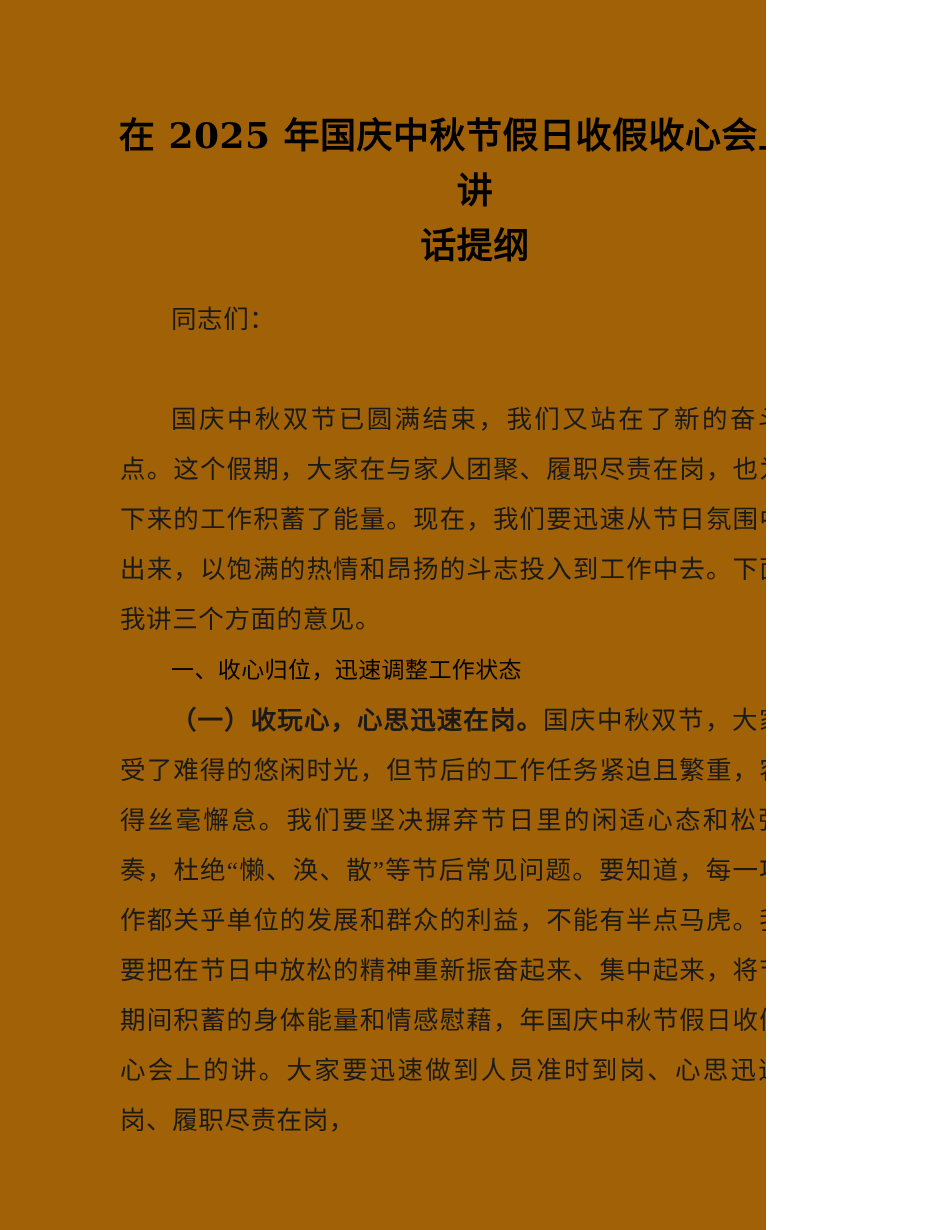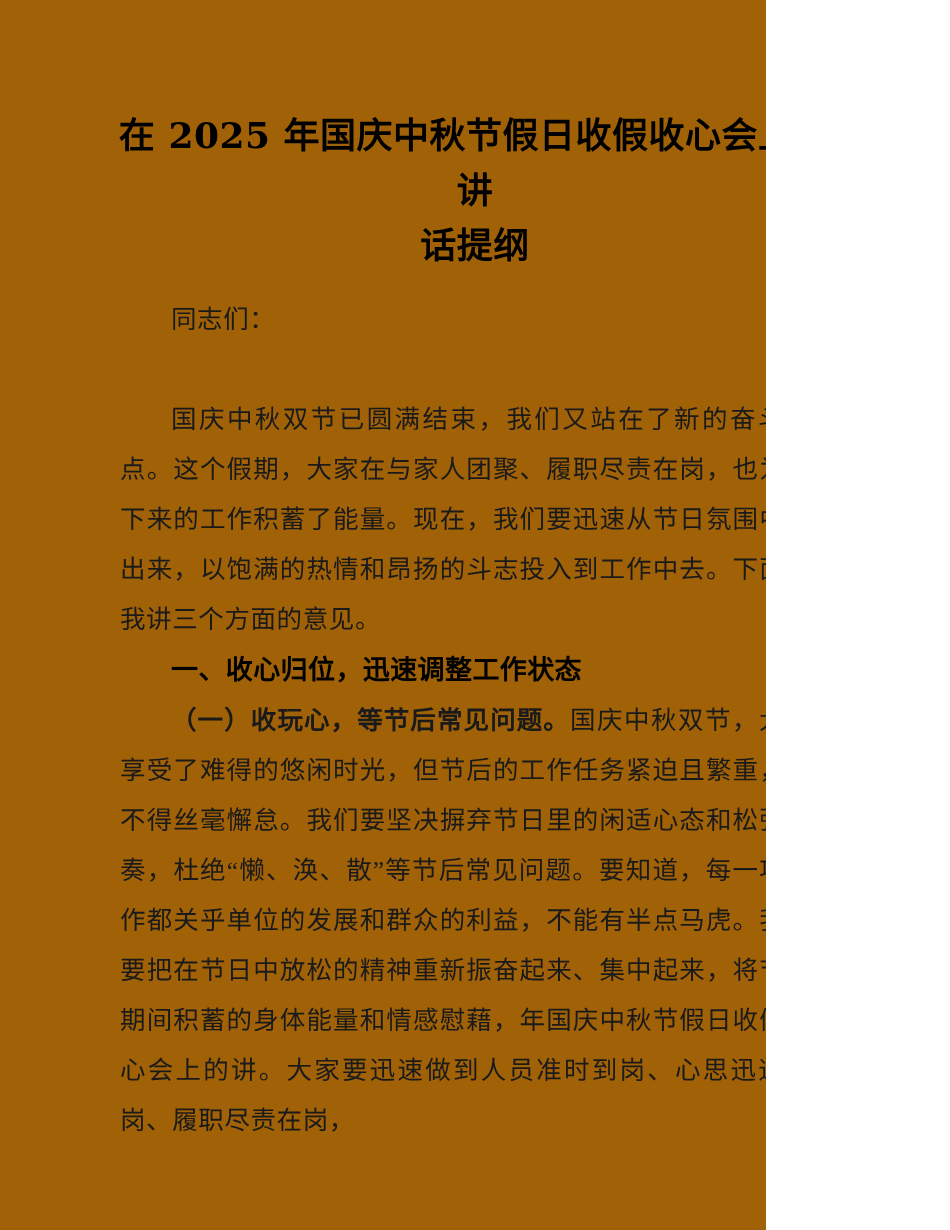--- a/index.html
+++ b/index.html
@@ -67,22 +67,22 @@
   }
 
   
   .gap-line {
     height: 50px;
   }
 
   
   .h1-line {
     font-family: "DejaVu Sans", "Liberation Sans", sans-serif;
-    font-weight: 700;
-    font-size: 27px;
+    font-weight: 400;
+    font-size: 23px;
     line-height: 50px;
     letter-spacing: 0.4px;
     text-indent: 51px;
     color: #000000;
     margin: 0;
   }
 
   .run-bold {
     font-family: "DejaVu Sans", "Liberation Sans", sans-serif;
     font-weight: 700;
@@ -106,18 +106,18 @@
 
     <p class="para salutation">同志们：</p>
 
     <div class="gap-line"></div>
 
     <p class="para indent">国庆中秋双节已圆满结束，我们又站在了新的奋斗起点。这个假期，大家在与家人团聚、履职尽责在岗，也为接下来的工作积蓄了能量。现在，我们要迅速从节日氛围中走出来，以饱满的热情和昂扬的斗志投入到工作中去。下面，我讲三个方面的意见。</p>
 
     <p class="h1-line">一、收心归位，迅速调整工作状态</p>
 
     <p class="para indent">
-      <span class="run-bold">（一）收玩心，等节后常见问题。</span><span class="run-normal">国庆中秋双节，大家享受了难得的悠闲时光，但节后的工作任务紧迫且繁重，容不得丝毫懈怠。我们要坚决摒弃节日里的闲适心态和松弛节奏，杜绝“懒、涣、散”等节后常见问题。要知道，每一项工作都关乎单位的发展和群众的利益，不能有半点马虎。我们要把在节日中放松的精神重新振奋起来、集中起来，将节日期间积蓄的身体能量和情感慰藉，年国庆中秋节假日收假收心会上的讲。大家要迅速做到人员准时到岗、心思迅速在岗、履职尽责在岗，</span>
+      <span class="run-bold">（一）收玩心，心思迅速在岗。</span><span class="run-normal">国庆中秋双节，大家享受了难得的悠闲时光，但节后的工作任务紧迫且繁重，容不得丝毫懈怠。我们要坚决摒弃节日里的闲适心态和松弛节奏，杜绝“懒、涣、散”等节后常见问题。要知道，每一项工作都关乎单位的发展和群众的利益，不能有半点马虎。我们要把在节日中放松的精神重新振奋起来、集中起来，将节日期间积蓄的身体能量和情感慰藉，年国庆中秋节假日收假收心会上的讲。大家要迅速做到人员准时到岗、心思迅速在岗、履职尽责在岗，</span>
     </p>
 
   </div>
 
 </div>
 
 </body></html>

